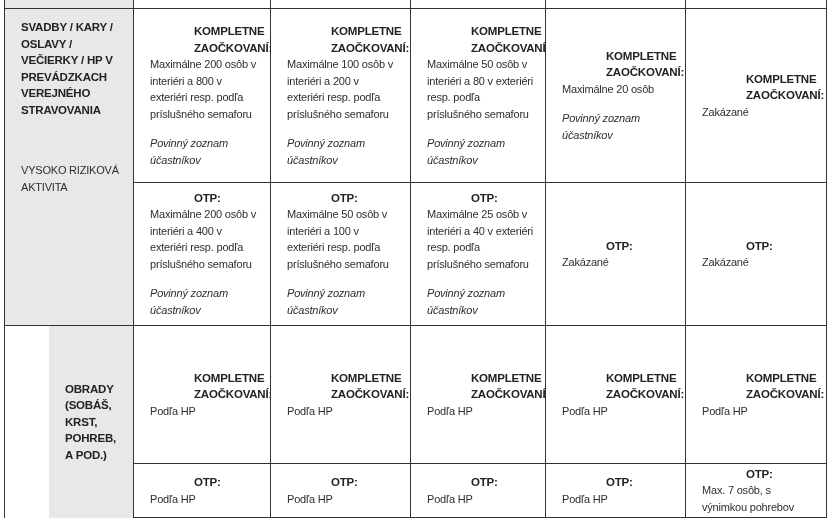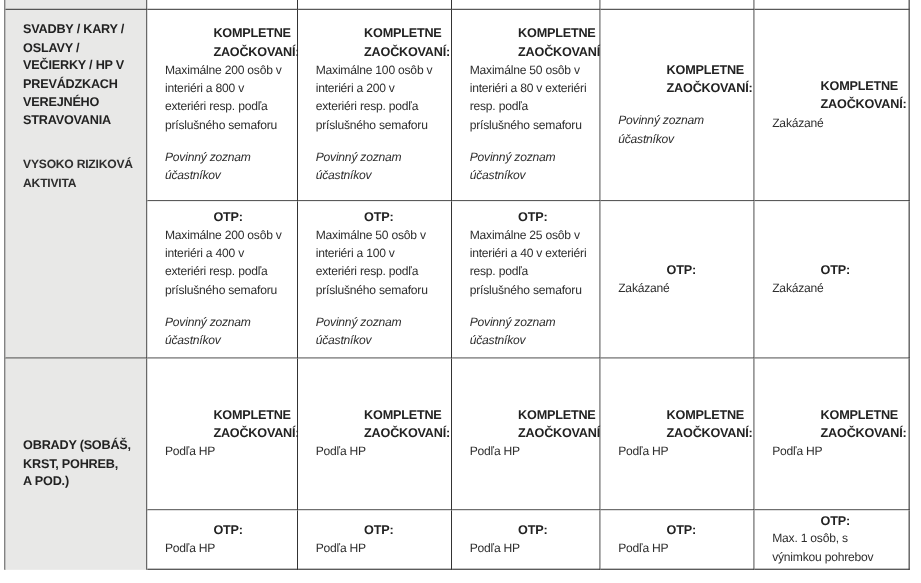--- a/index.html
+++ b/index.html
@@ -60,31 +60,31 @@
   .rowhead-svadby {
     grid-column: 1;
     grid-row: 2 / span 2;
     justify-content: flex-start;
     padding-top: 10px;
   }
   .rowhead-obrady {
     grid-column: 1;
     grid-row: 4 / span 2;
     border-bottom: none;
+    margin-left: 44px;
   }
   .rh-title {
     font-weight: 700;
     font-size: 11.5px;
     white-space: pre-line;
     color: #222222;
   }
   .rh-note {
-    margin-top: 24px;
-    white-space: pre-line;
-    font-weight: bold;
+    margin-top: 44px;
+    white-space: pre-line;
   }
   .cut {
     padding: 0;
   }
 </style>
 </head>
 <body>
 
 <div class="grid">
 
@@ -132,20 +132,21 @@
     <div class="cell-body">Maximálne 50 osôb v
 interiéri a 80 v exteriéri
 resp. podľa
 príslušného semaforu</div>
     <div class="cell-note">Povinný zoznam
 účastníkov</div>
   </div>
   <div class="cell">
     <div class="cell-label">KOMPLETNE
 ZAOČKOVANÍ:</div>
+    <div class="cell-body">Maximálne 20 osôb</div>
     <div class="cell-note">Povinný zoznam
 účastníkov</div>
   </div>
   <div class="cell">
     <div class="cell-label">KOMPLETNE
 ZAOČKOVANÍ:</div>
     <div class="cell-body">Zakázané</div>
 
   </div>
 
@@ -230,17 +231,17 @@
   <div class="cell">
     <div class="cell-label">OTP:</div>
     <div class="cell-body">Podľa HP</div>
   </div>
   <div class="cell">
     <div class="cell-label">OTP:</div>
     <div class="cell-body">Podľa HP</div>
   </div>
   <div class="cell">
     <div class="cell-label">OTP:</div>
-    <div class="cell-body">Max. 1 osôb, s
+    <div class="cell-body">Max. 7 osôb, s
 výnimkou pohrebov</div>
   </div>
 
 </div>
 
 </body></html>

